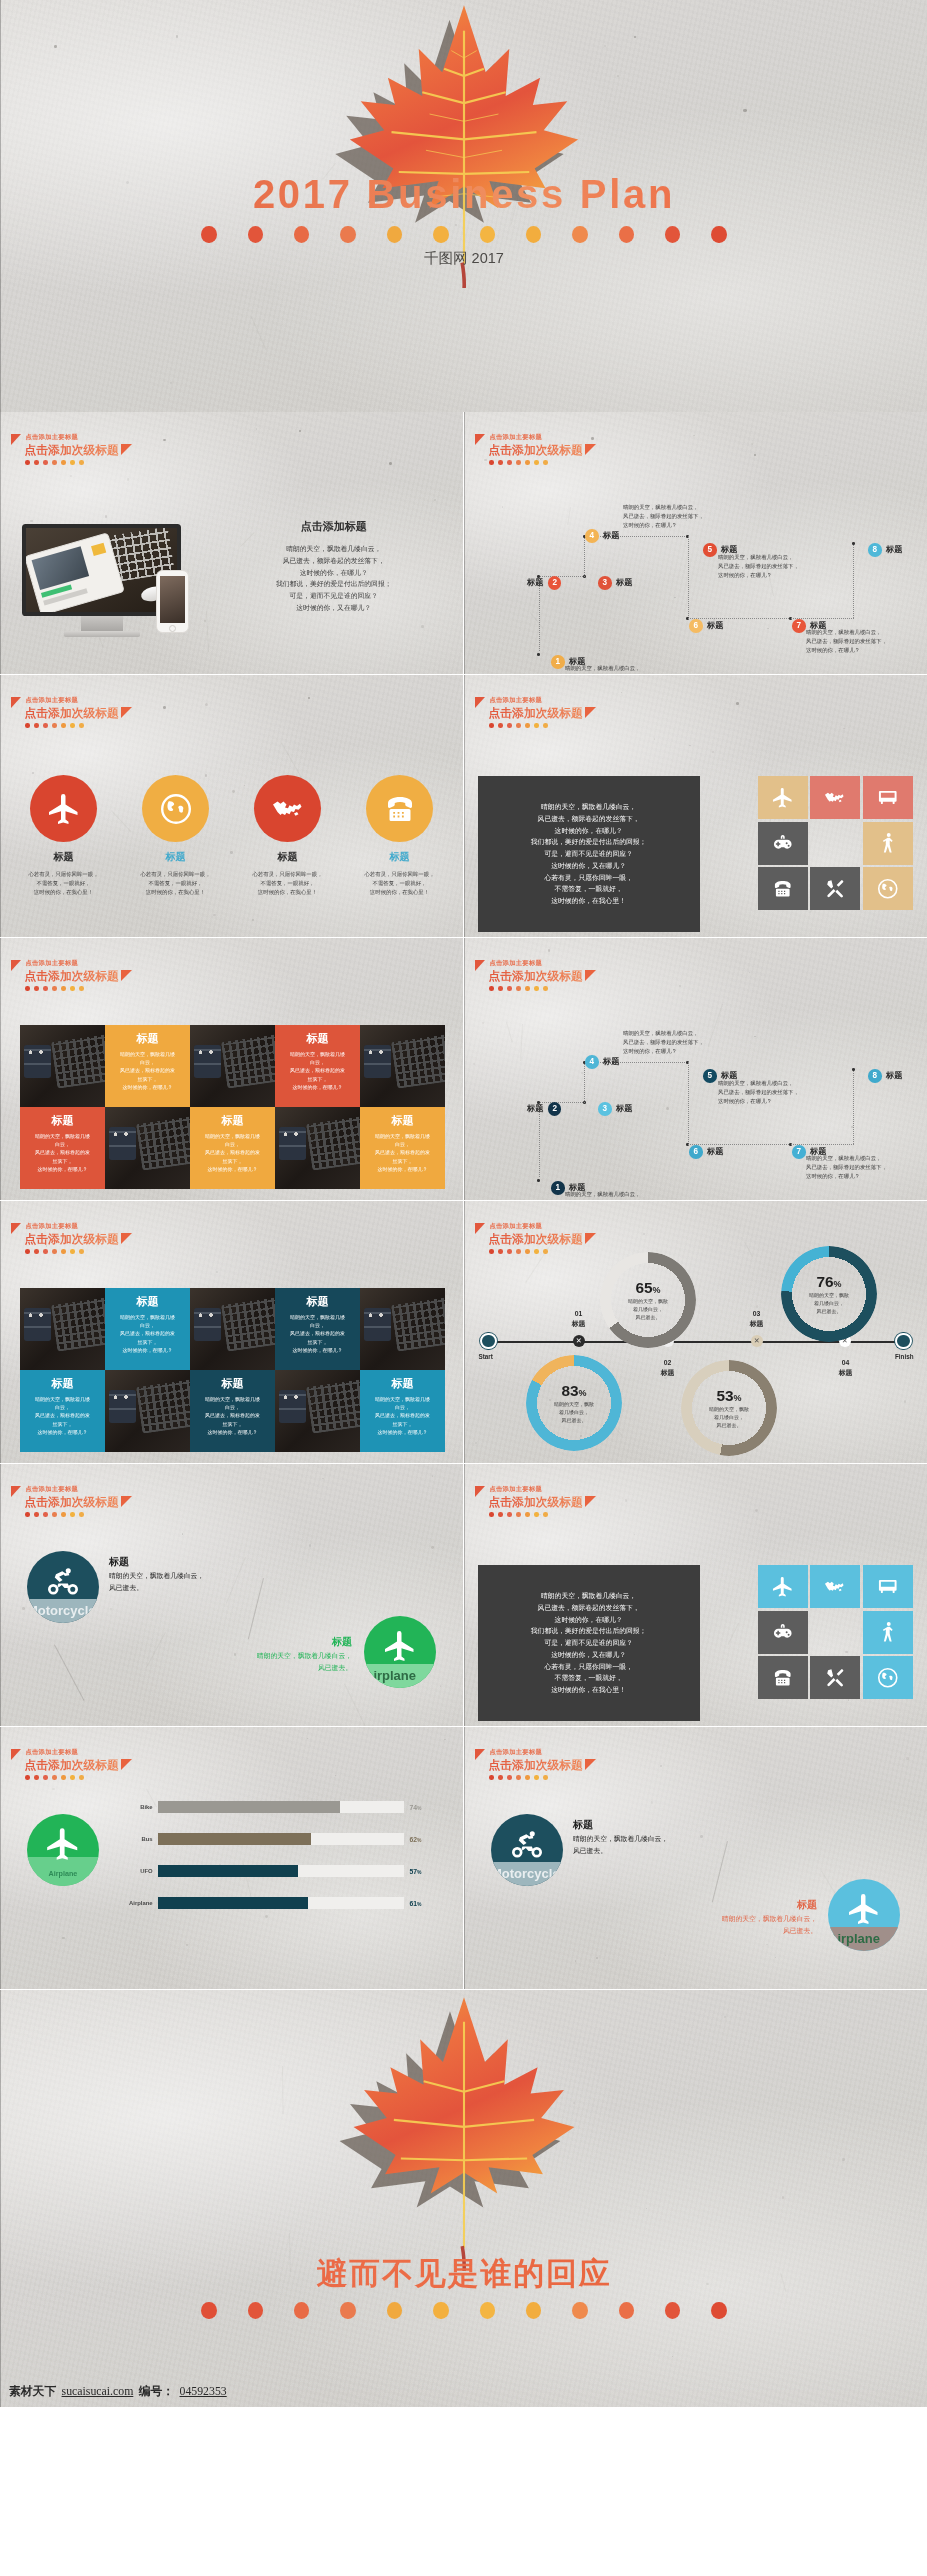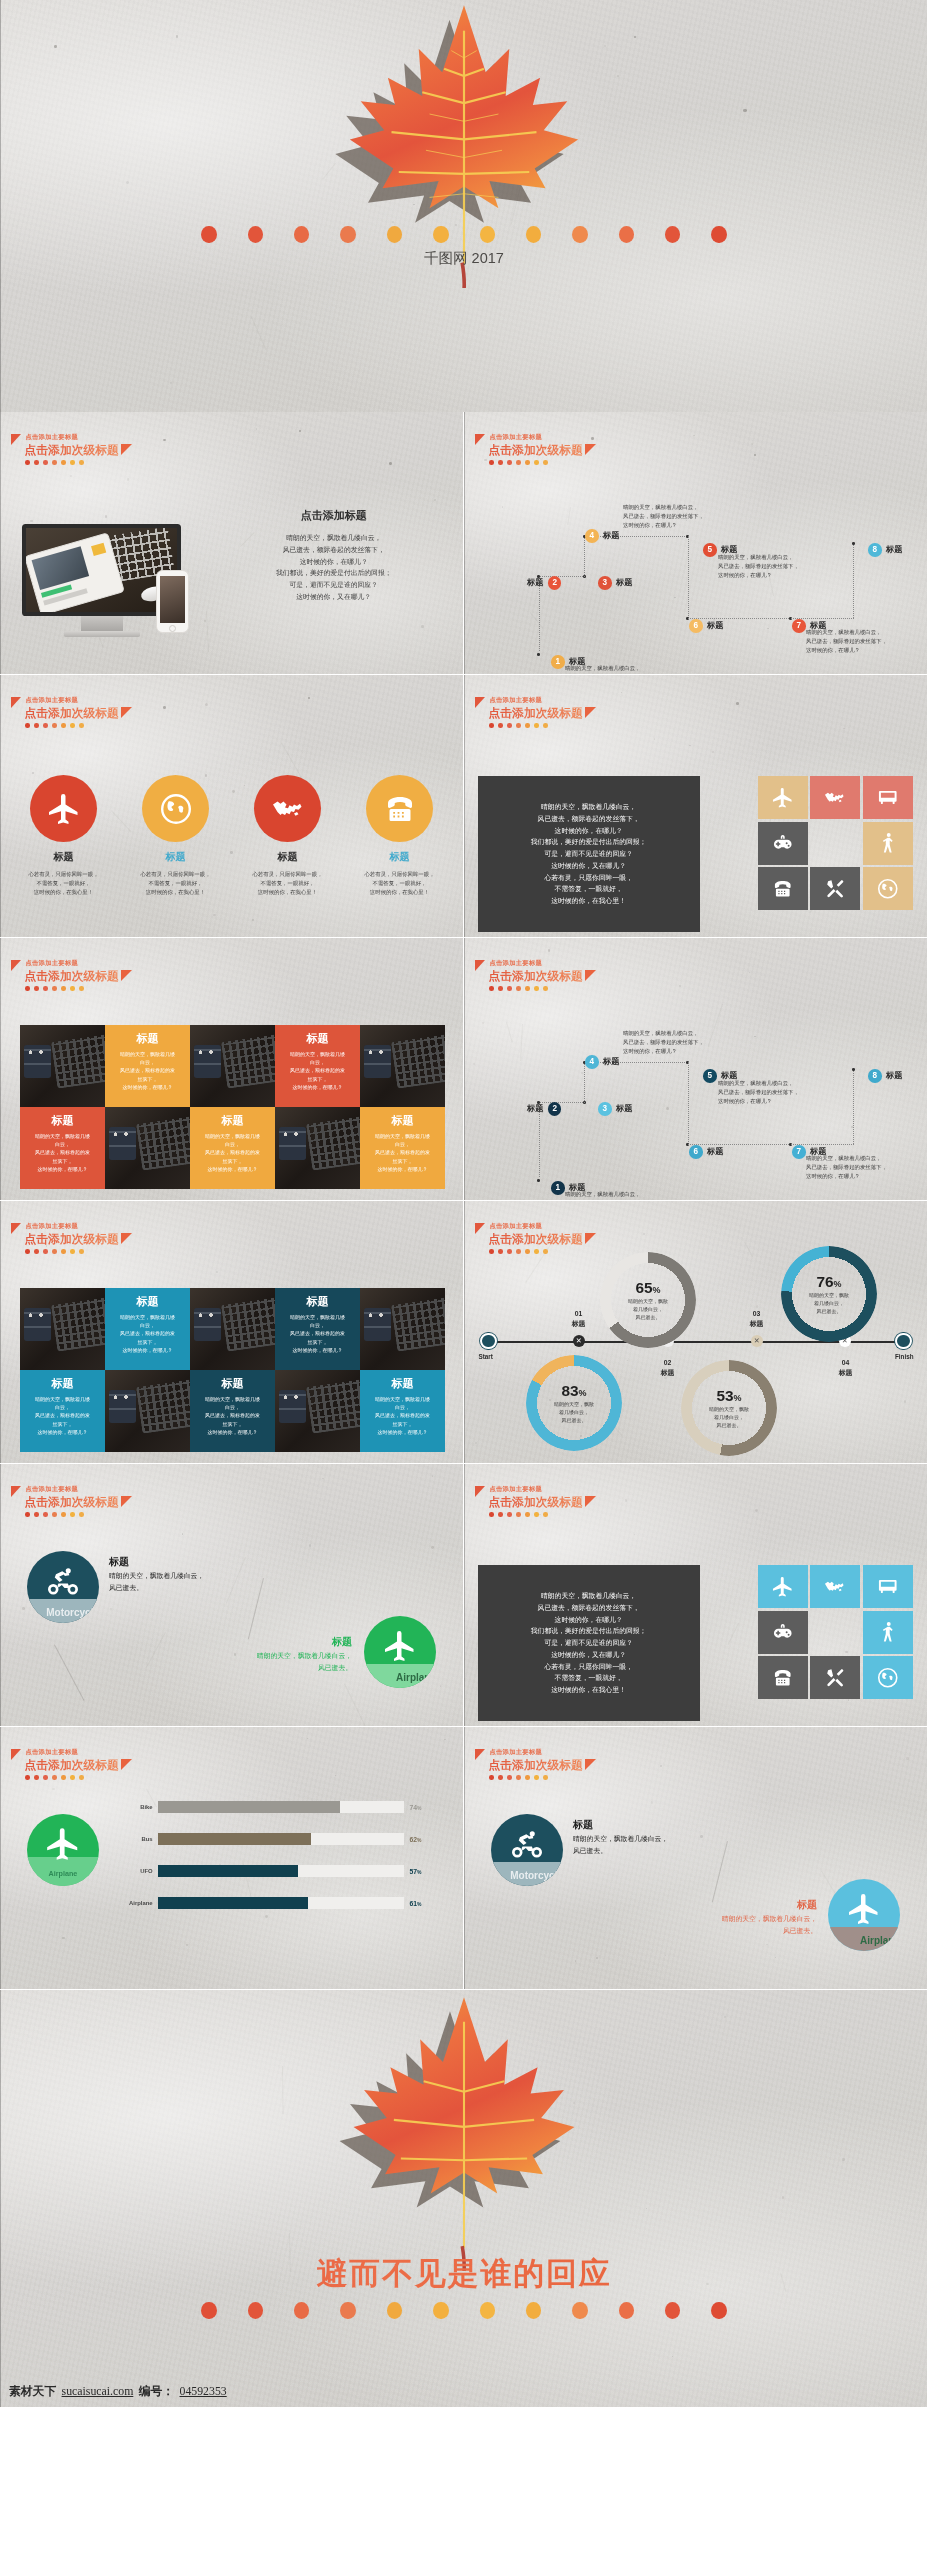--- a/index.html
+++ b/index.html
@@ -89,21 +89,21 @@
   .tablet .t-b1{position:absolute;left:5.4px;top:39px;width:31px;height:5.4px;background:#3fbf73;}
   .tablet .t-b2{position:absolute;left:5.4px;top:47px;width:45px;height:4.5px;background:#cfcdc9;}
   .tablet .t-y{position:absolute;right:6.3px;top:8.2px;width:12.7px;height:10px;background:#f0b93c;}
   .mouse{position:absolute;right:12.7px;bottom:11px;width:23.5px;height:13.6px;border-radius:11.8px/7.2px;
     background:linear-gradient(180deg,#fafafa,#d6d4d1);transform:rotate(-12deg);}
   .phone{position:absolute;left:156px;top:158px;width:33px;height:63px;border-radius:6.3px;
     background:#f6f5f3;border:0.9px solid #dedbd7;padding:4.5px 2.7px;}
   .phone .p-screen{width:100%;height:47px;background:linear-gradient(160deg,#7e6b5e,#3a2f28);}
   .phone .p-home{width:7.2px;height:7.2px;border-radius:50%;border:0.9px solid #d0cdc9;margin:2.7px auto 0;}
 
-  .rtxt{position:absolute;right:16.3px;top:96px;width:226px;text-align:center;}
+  .rtxt{position:absolute;right:16.3px;top:107px;width:226px;text-align:center;}
   .rtxt .h{font-size:11px;font-weight:bold;color:#2f2f2f;margin-bottom:9px;}
   .rtxt p{font-size:6.8px;line-height:11.8px;color:#3c3c3c;}
 
   
   .flow{position:absolute;inset:0;}
   .fnode{position:absolute;display:flex;align-items:center;gap:4.5px;}
   .fcirc{width:13.6px;height:13.6px;border-radius:50%;color:#fff;font-size:8.2px;font-weight:bold;
     display:flex;align-items:center;justify-content:center;flex:0 0 auto;}
   .flabel{font-size:8.2px;font-weight:bold;color:#2b2b2b;}
   .fbody{position:absolute;font-size:5.4px;line-height:9px;color:#3a3a3a;width:131px;}
@@ -159,21 +159,21 @@
     flex-direction:column;align-items:center;justify-content:center;text-align:center;}
   .donut .val{position:relative;font-size:15.4px;font-weight:bold;color:#1f1f1f;z-index:2;}
   .donut .val span{font-size:9px;}
   .donut p{position:relative;font-size:5px;line-height:8.2px;color:#3a3a3a;z-index:2;}
 
   
   .halfball{position:absolute;width:72px;height:72px;border-radius:50%;overflow:hidden;}
   .halfball .top{position:absolute;inset:0;}
   .halfball .bot{position:absolute;left:0;right:0;bottom:0;height:34%;}
   .halfball svg{position:absolute;left:50%;top:42%;transform:translate(-50%,-50%);width:36px;height:36px;fill:#fff;}
-  .halfball .cap{position:absolute;left:0;right:0;bottom:5.4px;text-align:right;font-size:10px;font-weight:bold;}
+  .halfball .cap{position:absolute;left:0;right:0;bottom:5.4px;text-align:left;font-size:13px;font-weight:bold;}
   .mtxt{position:absolute;font-size:6.8px;line-height:11.8px;}
   .mtxt .t{font-size:10px;font-weight:bold;margin-bottom:2.7px;}
 
   
   .barwrap{position:absolute;left:127px;top:69px;width:308px;}
   .brow{display:flex;align-items:center;height:22px;margin-bottom:10px;}
   .blabel{width:31px;text-align:right;font-size:5.9px;font-weight:bold;padding-right:5.4px;color:#4a4a4a;}
   .btrack{position:relative;flex:1;height:12.7px;background:#f0efed;}
   .bfill{position:absolute;left:0;top:0;bottom:0;}
   .bval{width:31px;padding-left:5.4px;font-size:6.8px;font-weight:bold;}
@@ -237,20 +237,21 @@
           <path d="M150 180 L108 172 M150 180 L192 172 M150 140 L112 132 M150 140 L188 132
                    M150 220 L112 224 M150 220 L188 224 M150 70 L136 62 M150 70 L164 62"></path>
         </g>
         <path d="M148 296 q3 18 2 30" stroke="#b5453a" stroke-width="4" fill="none"></path>
       </g>
     </svg>
   </div>
   <div class="speck" style="left:54px;top:45px;width:2.7px;height:2.7px;"></div>
   <div class="speck" style="left:743px;top:109px;width:3.6px;height:2.7px;"></div>
   <div class="speck" style="left:634px;top:36px;width:1.8px;height:1.8px;"></div>
+  <div class="cover-title" style="top:172px;">2017  Business  Plan</div>
   <div class="dotrow" style="top:226px;">
       <i style="background:#e04f36"></i>
       <i style="background:#e2553a"></i>
       <i style="background:#e86a45"></i>
       <i style="background:#ea7a4e"></i>
       <i style="background:#f0a93f"></i>
       <i style="background:#f3b03f"></i>
       <i style="background:#f4b542"></i>
       <i style="background:#f2ad3e"></i>
       <i style="background:#ef8a4d"></i>

